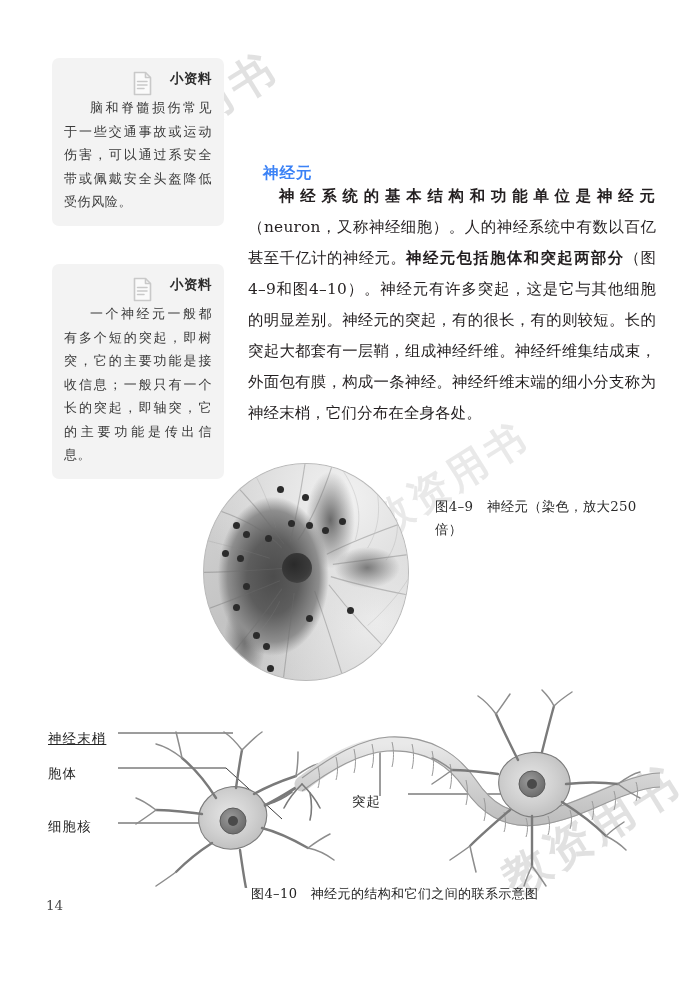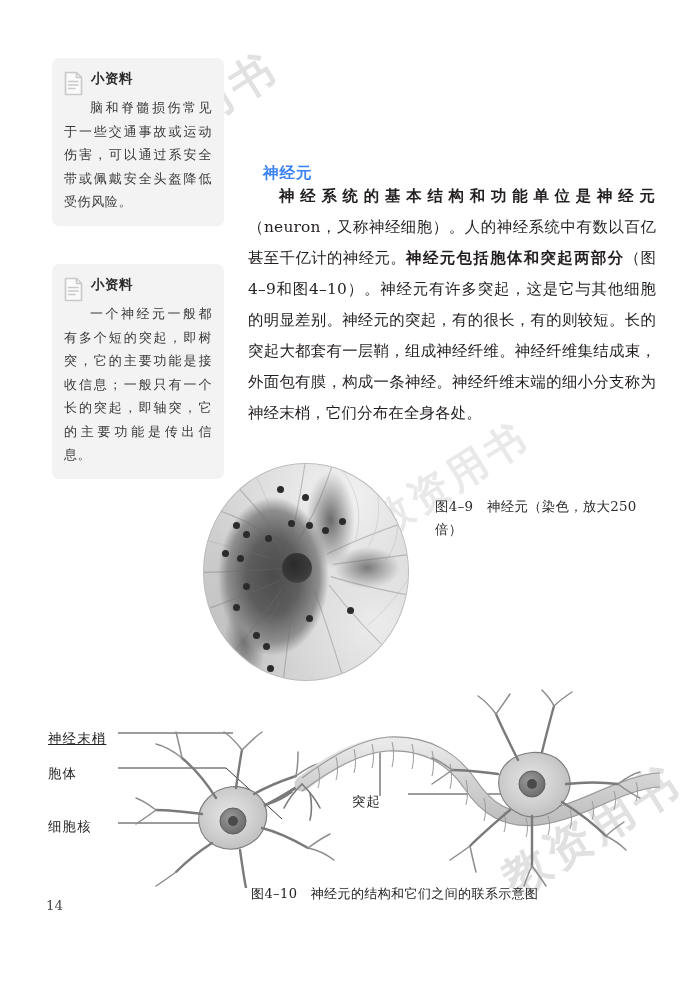--- a/index.html
+++ b/index.html
@@ -44,22 +44,23 @@
     border-radius: 7px;
     padding: 10px 12px 12px 12px;
     box-sizing: border-box;
   }
   #infobox-1 { top: 58px;  }
   #infobox-2 { top: 264px; }
 
   .infobox-head {
     display: flex;
     align-items: flex-start;
-    gap: 8px;
+    gap: 18px;
     margin-bottom: 1px;
+    justify-content: flex-end;
   }
   .doc-icon {
     flex: 0 0 auto;
     width: 19px;
     height: 25px;
     margin-top: 3px;
   }
   .infobox-title {
     font-family: "DejaVu Serif", "Liberation Serif", serif;
     font-weight: bold;

